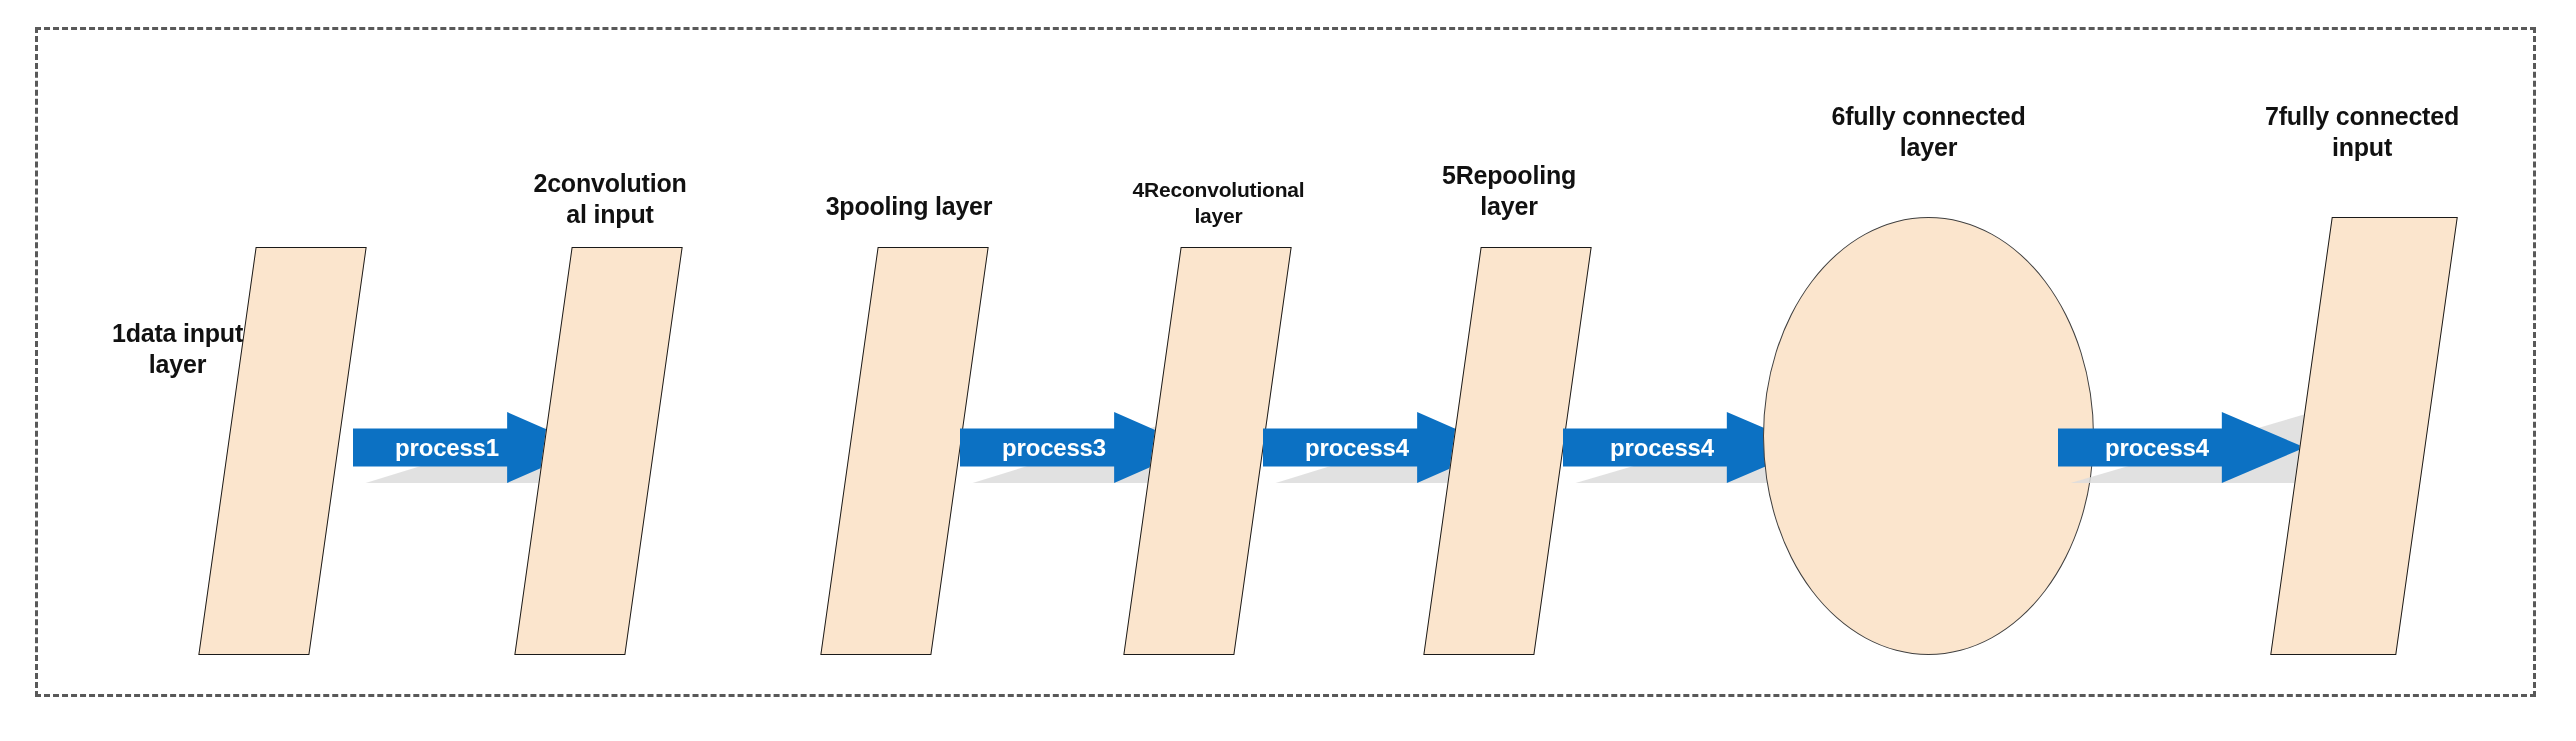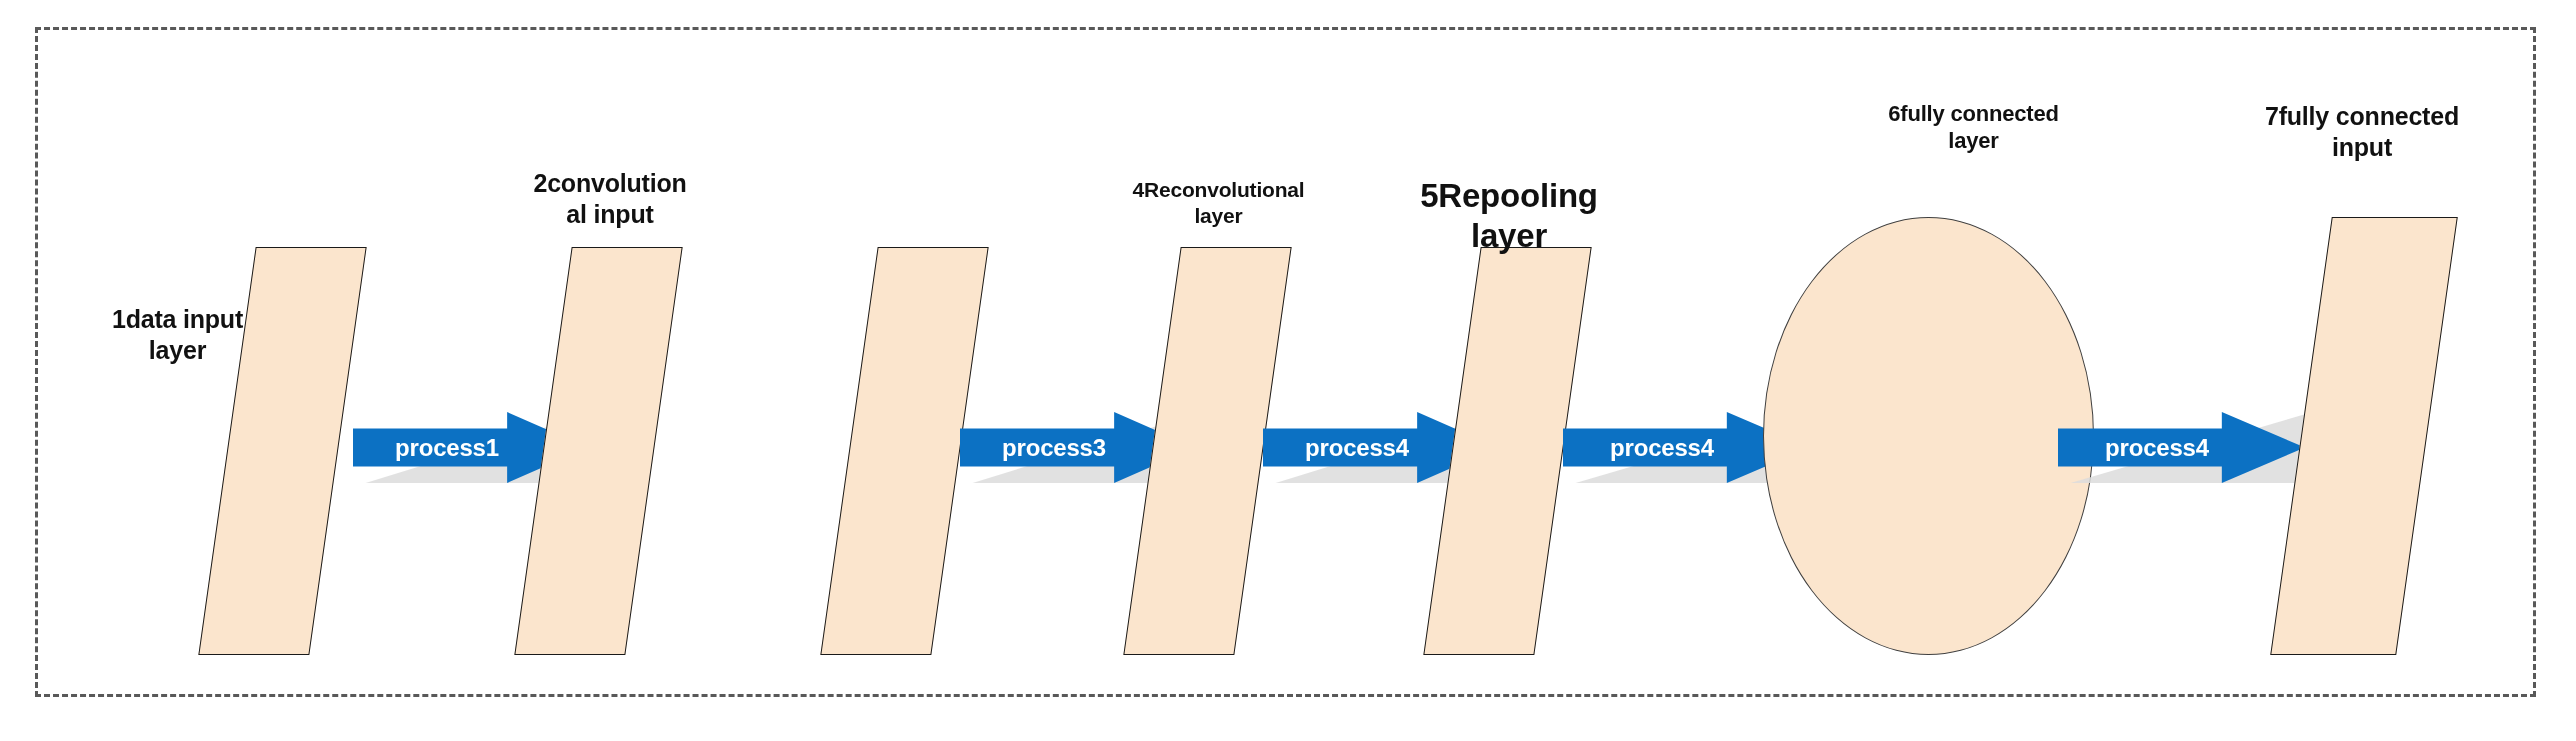--- a/index.html
+++ b/index.html
@@ -77,37 +77,38 @@
   }
 </style>
 </head>
 <body>
 
 <div id="canvas">
 
   <div class="dashed-frame"></div>
 
   <div class="node-par" style="left: 227px; top: 247px; width: 111px; height: 408px;"></div>
-  <div class="node-label" style="left: 45px; top: 304px; width: 265px; font-size: 25px;">1data input
+  <div class="node-label" style="left: 45px; top: 318px; width: 265px; font-size: 25px;">1data input
 layer</div>
 
   <div class="arrow-wrap" style="left: 353px; top: 412px; width: 235px; height: 71px;">
     <svg width="235" height="71" viewBox="0 0 186 86" preserveAspectRatio="none">
       <polygon points="4,90 186,90 186,4" fill="#DCDCDC" opacity="0.85" transform="translate(6,-4)"></polygon>
       <polygon points="0,20 122,20 122,0 186,43 122,86 122,66 0,66" fill="#0C71C3"></polygon>
     </svg>
     <div class="arrow-text" style="width: 188px;">process1</div>
   </div>
 
   <div class="node-par" style="left: 543px; top: 247px; width: 111px; height: 408px;"></div>
   <div class="node-label" style="left: 465px; top: 168px; width: 290px; font-size: 25px;">2convolution
 al input</div>
 
 
   <div class="node-par" style="left: 849px; top: 247px; width: 111px; height: 408px;"></div>
+  <div class="node-label" style="left: 745px; top: 191px; width: 328px; font-size: 25px;">3pooling layer</div>
 
   <div class="arrow-wrap" style="left: 960px; top: 412px; width: 235px; height: 71px;">
     <svg width="235" height="71" viewBox="0 0 186 86" preserveAspectRatio="none">
       <polygon points="4,90 186,90 186,4" fill="#DCDCDC" opacity="0.85" transform="translate(6,-4)"></polygon>
       <polygon points="0,20 122,20 122,0 186,43 122,86 122,66 0,66" fill="#0C71C3"></polygon>
     </svg>
     <div class="arrow-text" style="width: 188px;">process3</div>
   </div>
 
   <div class="node-par" style="left: 1152px; top: 247px; width: 111px; height: 408px;"></div>
@@ -116,33 +117,33 @@
 
   <div class="arrow-wrap" style="left: 1263px; top: 412px; width: 235px; height: 71px;">
     <svg width="235" height="71" viewBox="0 0 186 86" preserveAspectRatio="none">
       <polygon points="4,90 186,90 186,4" fill="#DCDCDC" opacity="0.85" transform="translate(6,-4)"></polygon>
       <polygon points="0,20 122,20 122,0 186,43 122,86 122,66 0,66" fill="#0C71C3"></polygon>
     </svg>
     <div class="arrow-text" style="width: 188px;">process4</div>
   </div>
 
   <div class="node-par" style="left: 1452px; top: 247px; width: 111px; height: 408px;"></div>
-  <div class="node-label" style="left: 1364px; top: 176px; width: 290px; font-size: 33px;">5Repooling
+  <div class="node-label" style="left: 1364px; top: 160px; width: 290px; font-size: 25px;">5Repooling
 layer</div>
 
   <div class="arrow-wrap" style="left: 1563px; top: 412px; width: 247px; height: 71px;">
     <svg width="247" height="71" viewBox="0 0 196 86" preserveAspectRatio="none">
       <polygon points="4,90 196,90 196,4" fill="#DCDCDC" opacity="0.85" transform="translate(6,-4)"></polygon>
       <polygon points="0,20 130,20 130,0 196,43 130,86 130,66 0,66" fill="#0C71C3"></polygon>
     </svg>
     <div class="arrow-text" style="width: 198px;">process4</div>
   </div>
 
   <div class="node-ellipse" style="left: 1763px; top: 217px; width: 331px; height: 438px;"></div>
-  <div class="node-label" style="left: 1803px; top: 101px; width: 341px; font-size: 22px;">6fully connected
+  <div class="node-label" style="left: 1758px; top: 101px; width: 341px; font-size: 25px;">6fully connected
 layer</div>
 
   <div class="arrow-wrap" style="left: 2058px; top: 412px; width: 247px; height: 71px;">
     <svg width="247" height="71" viewBox="0 0 196 86" preserveAspectRatio="none">
       <polygon points="4,90 196,90 196,4" fill="#DCDCDC" opacity="0.85" transform="translate(6,-4)"></polygon>
       <polygon points="0,20 130,20 130,0 196,43 130,86 130,66 0,66" fill="#0C71C3"></polygon>
     </svg>
     <div class="arrow-text" style="width: 198px;">process4</div>
   </div>
 

